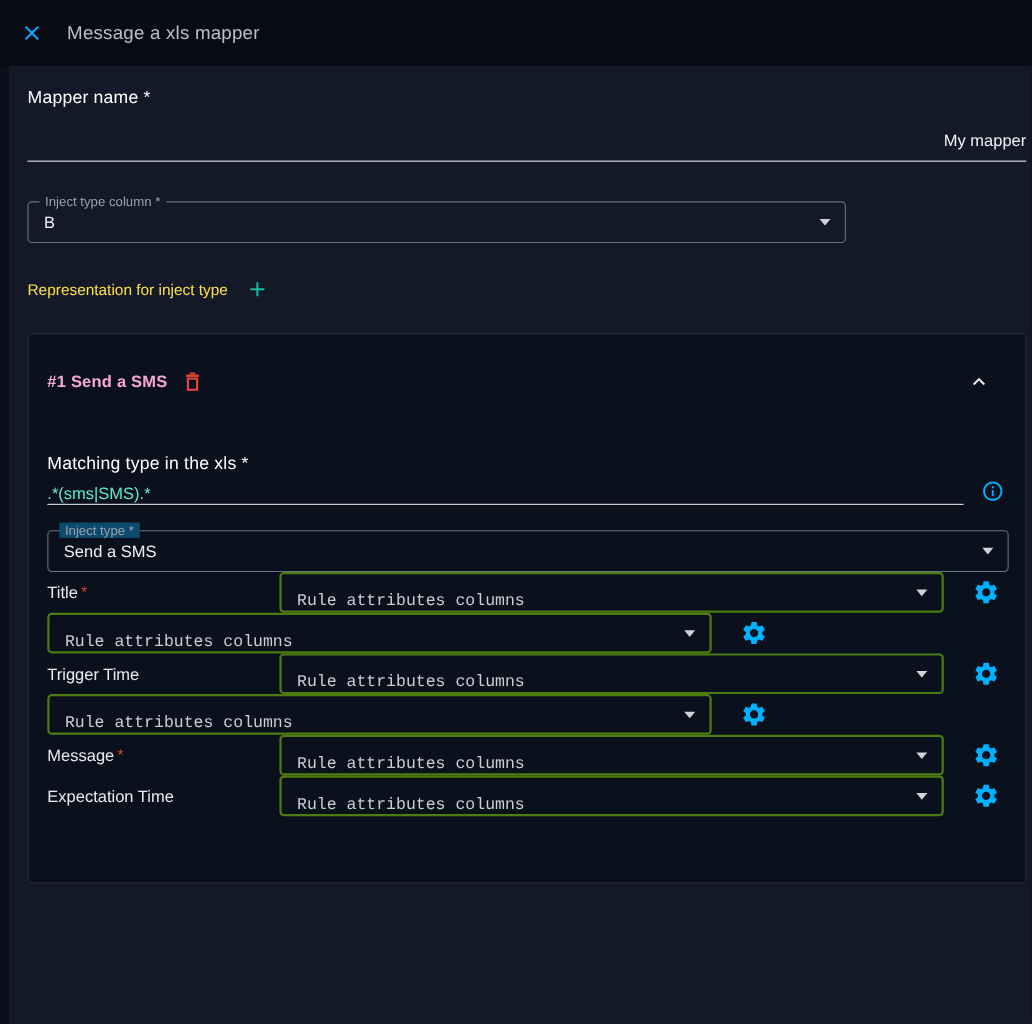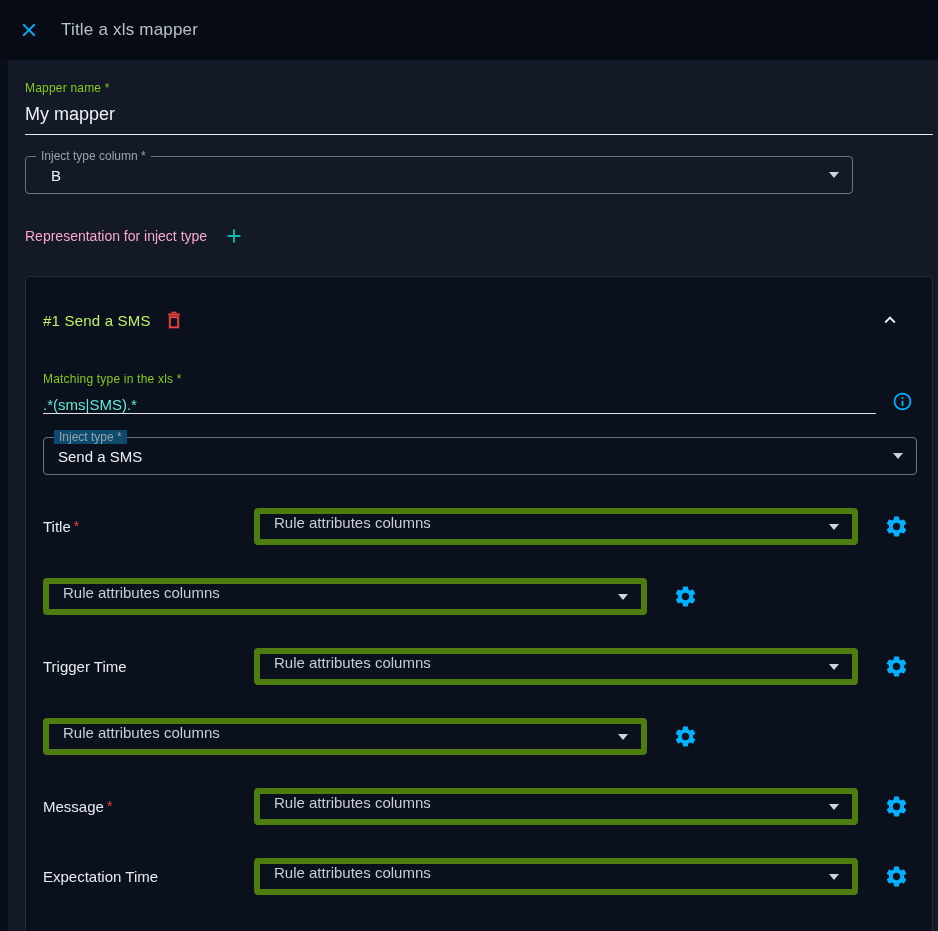--- a/index.html
+++ b/index.html
@@ -28,28 +28,29 @@
   }
   
   .content {
     margin-left: 8px;
     width: 930px;
     min-height: 871px;
     background: #141927;
     padding: 21px 5px 0 17px;
   }
   .small-label {
-    font-size: 12px; color: #84cc16; letter-spacing: 0.2px;
+    font-size: 16px; color: #ffffff; letter-spacing: 0.2px;
   }
   .underline-input {
-    margin-top: 9px;
+    margin-top: 21px;
     width: 908px;
-    font-size: 18px; color: #eef1f4;
+    font-size: 15px; color: #eef1f4;
     padding-bottom: 9px;
     border-bottom: 1px solid #e6e9ec;
+    text-align: right;
   }
   
   .outlined-select {
     position: relative;
     height: 38px;
     border: 1px solid #6b7280;
     border-radius: 4px;
     display: flex; align-items: center;
     cursor: pointer;
   }
@@ -64,91 +65,91 @@
     font-size: 15px; color: #eef1f4;
   }
   .caret {
     position: absolute; right: 13px; top: 50%;
     margin-top: -3px;
     width: 0; height: 0;
     border-left: 5px solid transparent;
     border-right: 5px solid transparent;
     border-top: 6px solid #cfd3d8;
   }
-  .top-select { margin-top: 21px; width: 828px; padding-left: 11px; }
+  .top-select { margin-top: 36px; width: 744px; }
   
   .rep-line {
     margin-top: 31px;
     display: flex; align-items: center;
   }
-  .rep-label { font-size: 14px; color: #f9a8d4; }
+  .rep-label { font-size: 14px; color: #fde047; }
   .rep-add { margin-left: 16px; }
   
   .rep-card {
     margin-top: 29px;
     width: 908px;
     background: #0b101d;
     border: 1px solid #242b3a;
     border-radius: 4px;
     padding: 32px 19px 60px 17px;
   }
   .card-head {
     display: flex; align-items: center;
   }
-  .card-title { font-size: 15px; font-weight: 400; color: #bef264; letter-spacing: 0.2px; }
+  .card-title { font-size: 15px; font-weight: 700; color: #f9a8d4; letter-spacing: 0.2px; }
   .trash-btn { margin-left: 13px; }
   .collapse-btn { margin-left: auto; margin-right: 12px; }
-  .match-label { margin-top: 41px; }
+  .match-label { margin-top: 55px; }
   .match-row {
     display: flex; align-items: flex-end;
   }
   .match-input {
     flex: 1;
     margin-top: 10px;
     font-size: 15px; color: #5eead4;
     border-bottom: 1px solid #dfe2e6;
   }
   .info-btn { margin-left: 16px; margin-bottom: 2px; }
   .card-select { margin-top: 23px; width: 874px; }
   .card-select .float-label { background: #0c4a6e; }
   
   .attr-row {
-    margin-top: 33px;
     display: flex; align-items: center;
     height: 37px;
   }
   .attr-label {
     width: 211px;
     font-size: 15px; color: #e8ebef;
   }
   .attr-label .star { color: #e5443c; margin-left: 3px; font-size: 14px; vertical-align: 1px; }
   .attr-select {
     position: relative;
     width: 604px; height: 37px;
-    border: 6px solid #4d7c0f;
+    border: 2px solid #4d7c0f;
     border-radius: 4px;
-    display: flex; align-items: flex-start;
+    display: flex; align-items: flex-end;
     cursor: pointer;
+    font-family: Liberation Mono, monospace;
   }
   .attr-select .select-placeholder {
     padding-left: 14px;
     font-size: 15px; color: #c9cdd4;
   }
   .gear-btn { margin-left: 26px; }
 </style>
 </head>
 <body>
 
 <div class="drawer-header">
   <button class="icon-btn">
     <svg width="22" height="22" viewBox="0 0 24 24">
       <path fill="#00b1ff" d="M19 6.41L17.59 5 12 10.59 6.41 5 5 6.41 10.59 12 5 17.59 6.41 19 12 13.41 17.59 19 19 17.59 13.41 12z"></path>
     </svg>
   </button>
-  <div class="drawer-title">Title a xls mapper</div>
+  <div class="drawer-title">Message a xls mapper</div>
 </div>
 
 <div class="content">
 
   <div class="small-label">Mapper name *</div>
   <div class="underline-input">My mapper</div>
 
   <div class="outlined-select top-select">
     <span class="float-label">Inject type column *</span>
     <span class="select-value">B</span>

